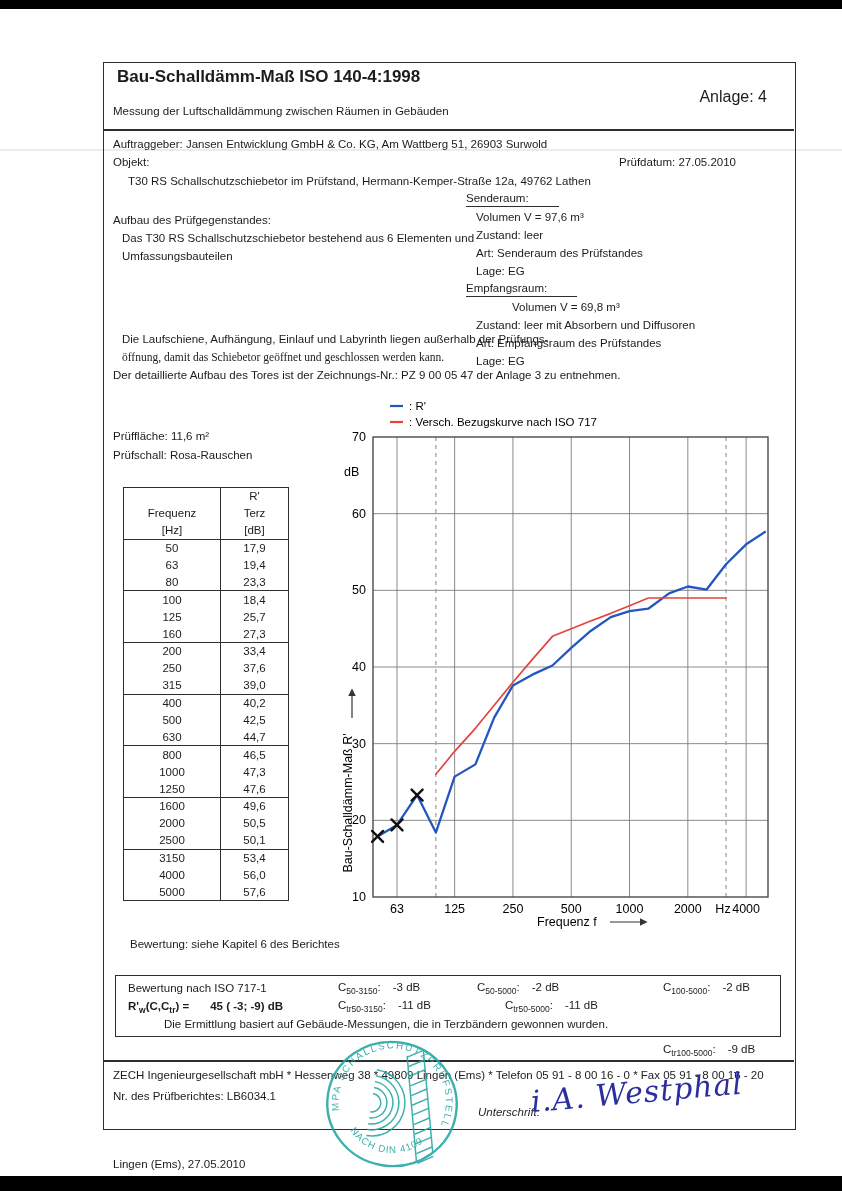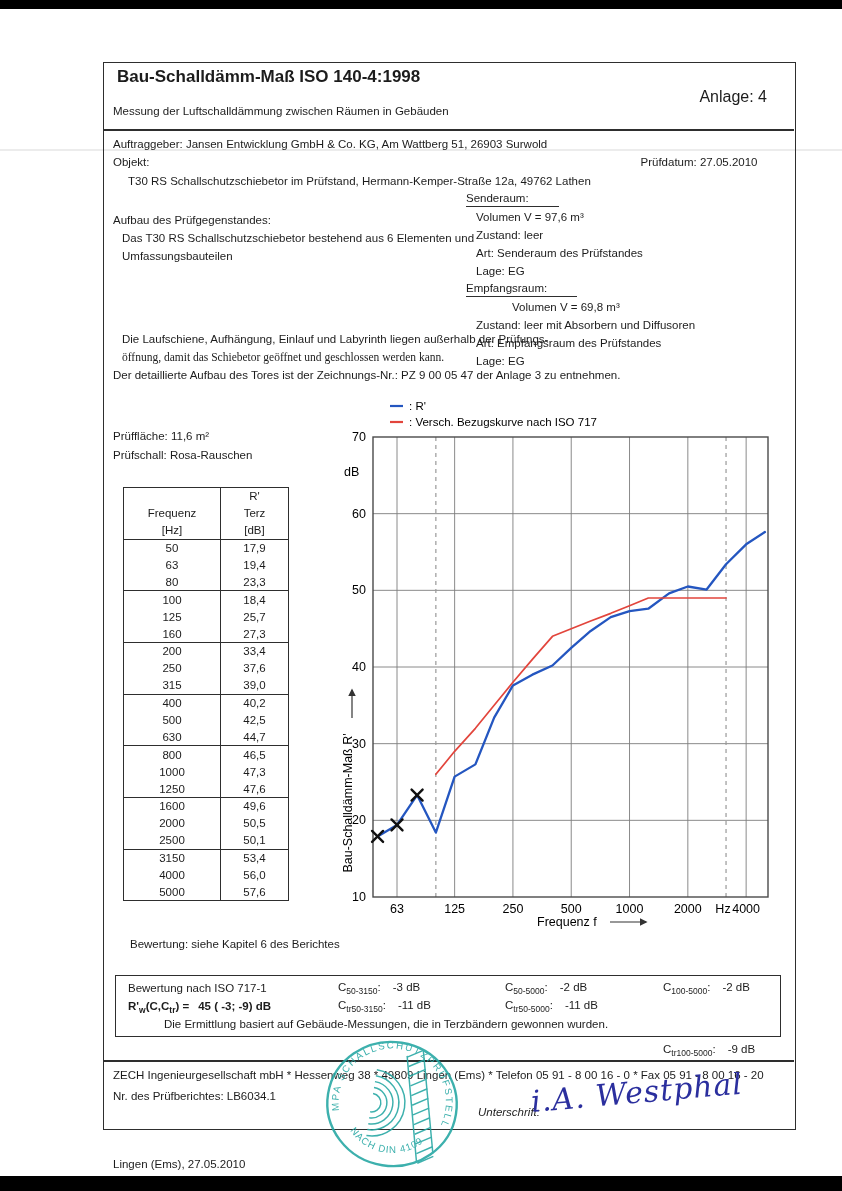--- a/index.html
+++ b/index.html
@@ -1,21 +1,21 @@
 <!DOCTYPE html>
 <html><head>
 <meta charset="utf-8">
 <style>
   html,body{margin:0;padding:0;}
   body{width:842px;height:1191px;position:relative;background:#fff;overflow:hidden;
        font-family:"Liberation Sans",sans-serif;color:#1c1c1c;}
   .abs{position:absolute;}
   .txt{position:absolute;font-size:11.5px;line-height:1.15;white-space:nowrap;}
   .bold{font-weight:bold;}
-  .right{text-align:center;}
+  .right{text-align:left;}
   .room-h{border-bottom:1.2px solid #2e2e2e;padding:0 30px 1px 0;display:inline-block;}
   #scan-bar-top{left:0;top:0;width:842px;height:9px;background:#000;}
   #scan-bar-bottom{left:0;top:1176px;width:842px;height:15px;background:#000;}
   #scan-streak{left:0;top:149px;width:842px;height:2px;background:#ececec;}
   #frame{left:103px;top:62px;width:691px;height:1066px;border:1.7px solid #2e2e2e;}
   .hrule{position:absolute;background:#2e2e2e;height:1.7px;}
   #page-title{left:117px;top:67px;font-size:17px;font-weight:bold;}
   #annex{left:647px;top:72px;width:120px;font-size:16px;text-align:right;position:absolute;margin-top:16px;}
   #eval-box{left:115px;top:975px;width:664px;height:60px;border:1.5px solid #2e2e2e;}
   .coef{position:absolute;font-size:11.5px;white-space:nowrap;}
@@ -228,24 +228,24 @@
     <line x1="73.59298839188808" y1="404.5333333333333" x2="84.59298839188808" y2="393.5333333333333" stroke="#111" stroke-width="2.4" stroke-linecap="round"></line>
     <text x="14" y="407" font-size="12.5" text-anchor="middle" transform="rotate(-90 14 407)">Bau-Schalldämm-Maß R'</text>
     <line x1="14" y1="322" x2="14" y2="294" stroke="#333" stroke-width="1.2" marker-end="url(#arr)"></line>
     <text x="199" y="530" font-size="12.5">Frequenz f</text>
     <line x1="272" y1="526" x2="308" y2="526" stroke="#333" stroke-width="1.2" marker-end="url(#arr)"></line>
   </svg>
 
 <div class="txt" style="left:130px;top:938px;">Bewertung: siehe Kapitel 6 des Berichtes</div>
 <div class="abs" id="eval-box"></div>
 <div class="txt" style="left:128px;top:982px;">Bewertung nach ISO 717-1</div>
-<div class="txt bold" id="rw-line" style="left:128px;top:1000px;"><span>R'</span><sub>w</sub><span>(C,C</span><sub>tr</sub><span>) =</span><span style="margin-left:9px;">45 ( -3; -9) dB</span></div>
+<div class="txt bold" id="rw-line" style="left:128px;top:1000px;"><span>R'</span><sub>w</sub><span>(C,C</span><sub>tr</sub><span>) =</span><span style="margin-left:21px;">45 ( -3; -9) dB</span></div>
 
 <div class="coef" style="left:338px;top:981px;"><span>C</span><sub>50-3150</sub><span>:</span><span class="cv">-3 dB</span></div>
-<div class="coef" style="left:505px;top:981px;text-align:center;"><span>C</span><sub>50-5000</sub><span>:</span><span class="cv">-2 dB</span></div>
+<div class="coef" style="left:477px;top:981px;text-align:center;"><span>C</span><sub>50-5000</sub><span>:</span><span class="cv">-2 dB</span></div>
 <div class="coef" style="left:663px;top:981px;"><span>C</span><sub>100-5000</sub><span>:</span><span class="cv">-2 dB</span></div>
 <div class="coef" style="left:338px;top:999px;"><span>C</span><sub>tr50-3150</sub><span>:</span><span class="cv">-11 dB</span></div>
 <div class="coef" style="left:505px;top:999px;"><span>C</span><sub>tr50-5000</sub><span>:</span><span class="cv">-11 dB</span></div>
 <div class="coef" style="left:663px;top:999px;margin-top:44px;"><span>C</span><sub>tr100-5000</sub><span>:</span><span class="cv">-9 dB</span></div>
 <div class="txt" style="left:136px;top:1018px;padding-left:28px;">Die Ermittlung basiert auf Gebäude-Messungen, die in Terzbändern gewonnen wurden.</div>
 
 <div class="txt" style="left:113px;top:1069px;">ZECH Ingenieurgesellschaft mbH * Hessenweg 38 * 49809 Lingen (Ems) * Telefon 05 91 - 8 00 16 - 0 * Fax 05 91 - 8 00 16 - 20</div>
 <div class="txt" style="left:113px;top:1090px;">Nr. des Prüfberichtes: LB6034.1</div>
 <div class="txt" style="left:113px;top:1158px;">Lingen (Ems), 27.05.2010</div>
 <div class="txt" style="left:478px;top:1106px;font-style:italic;">Unterschrift:</div>

